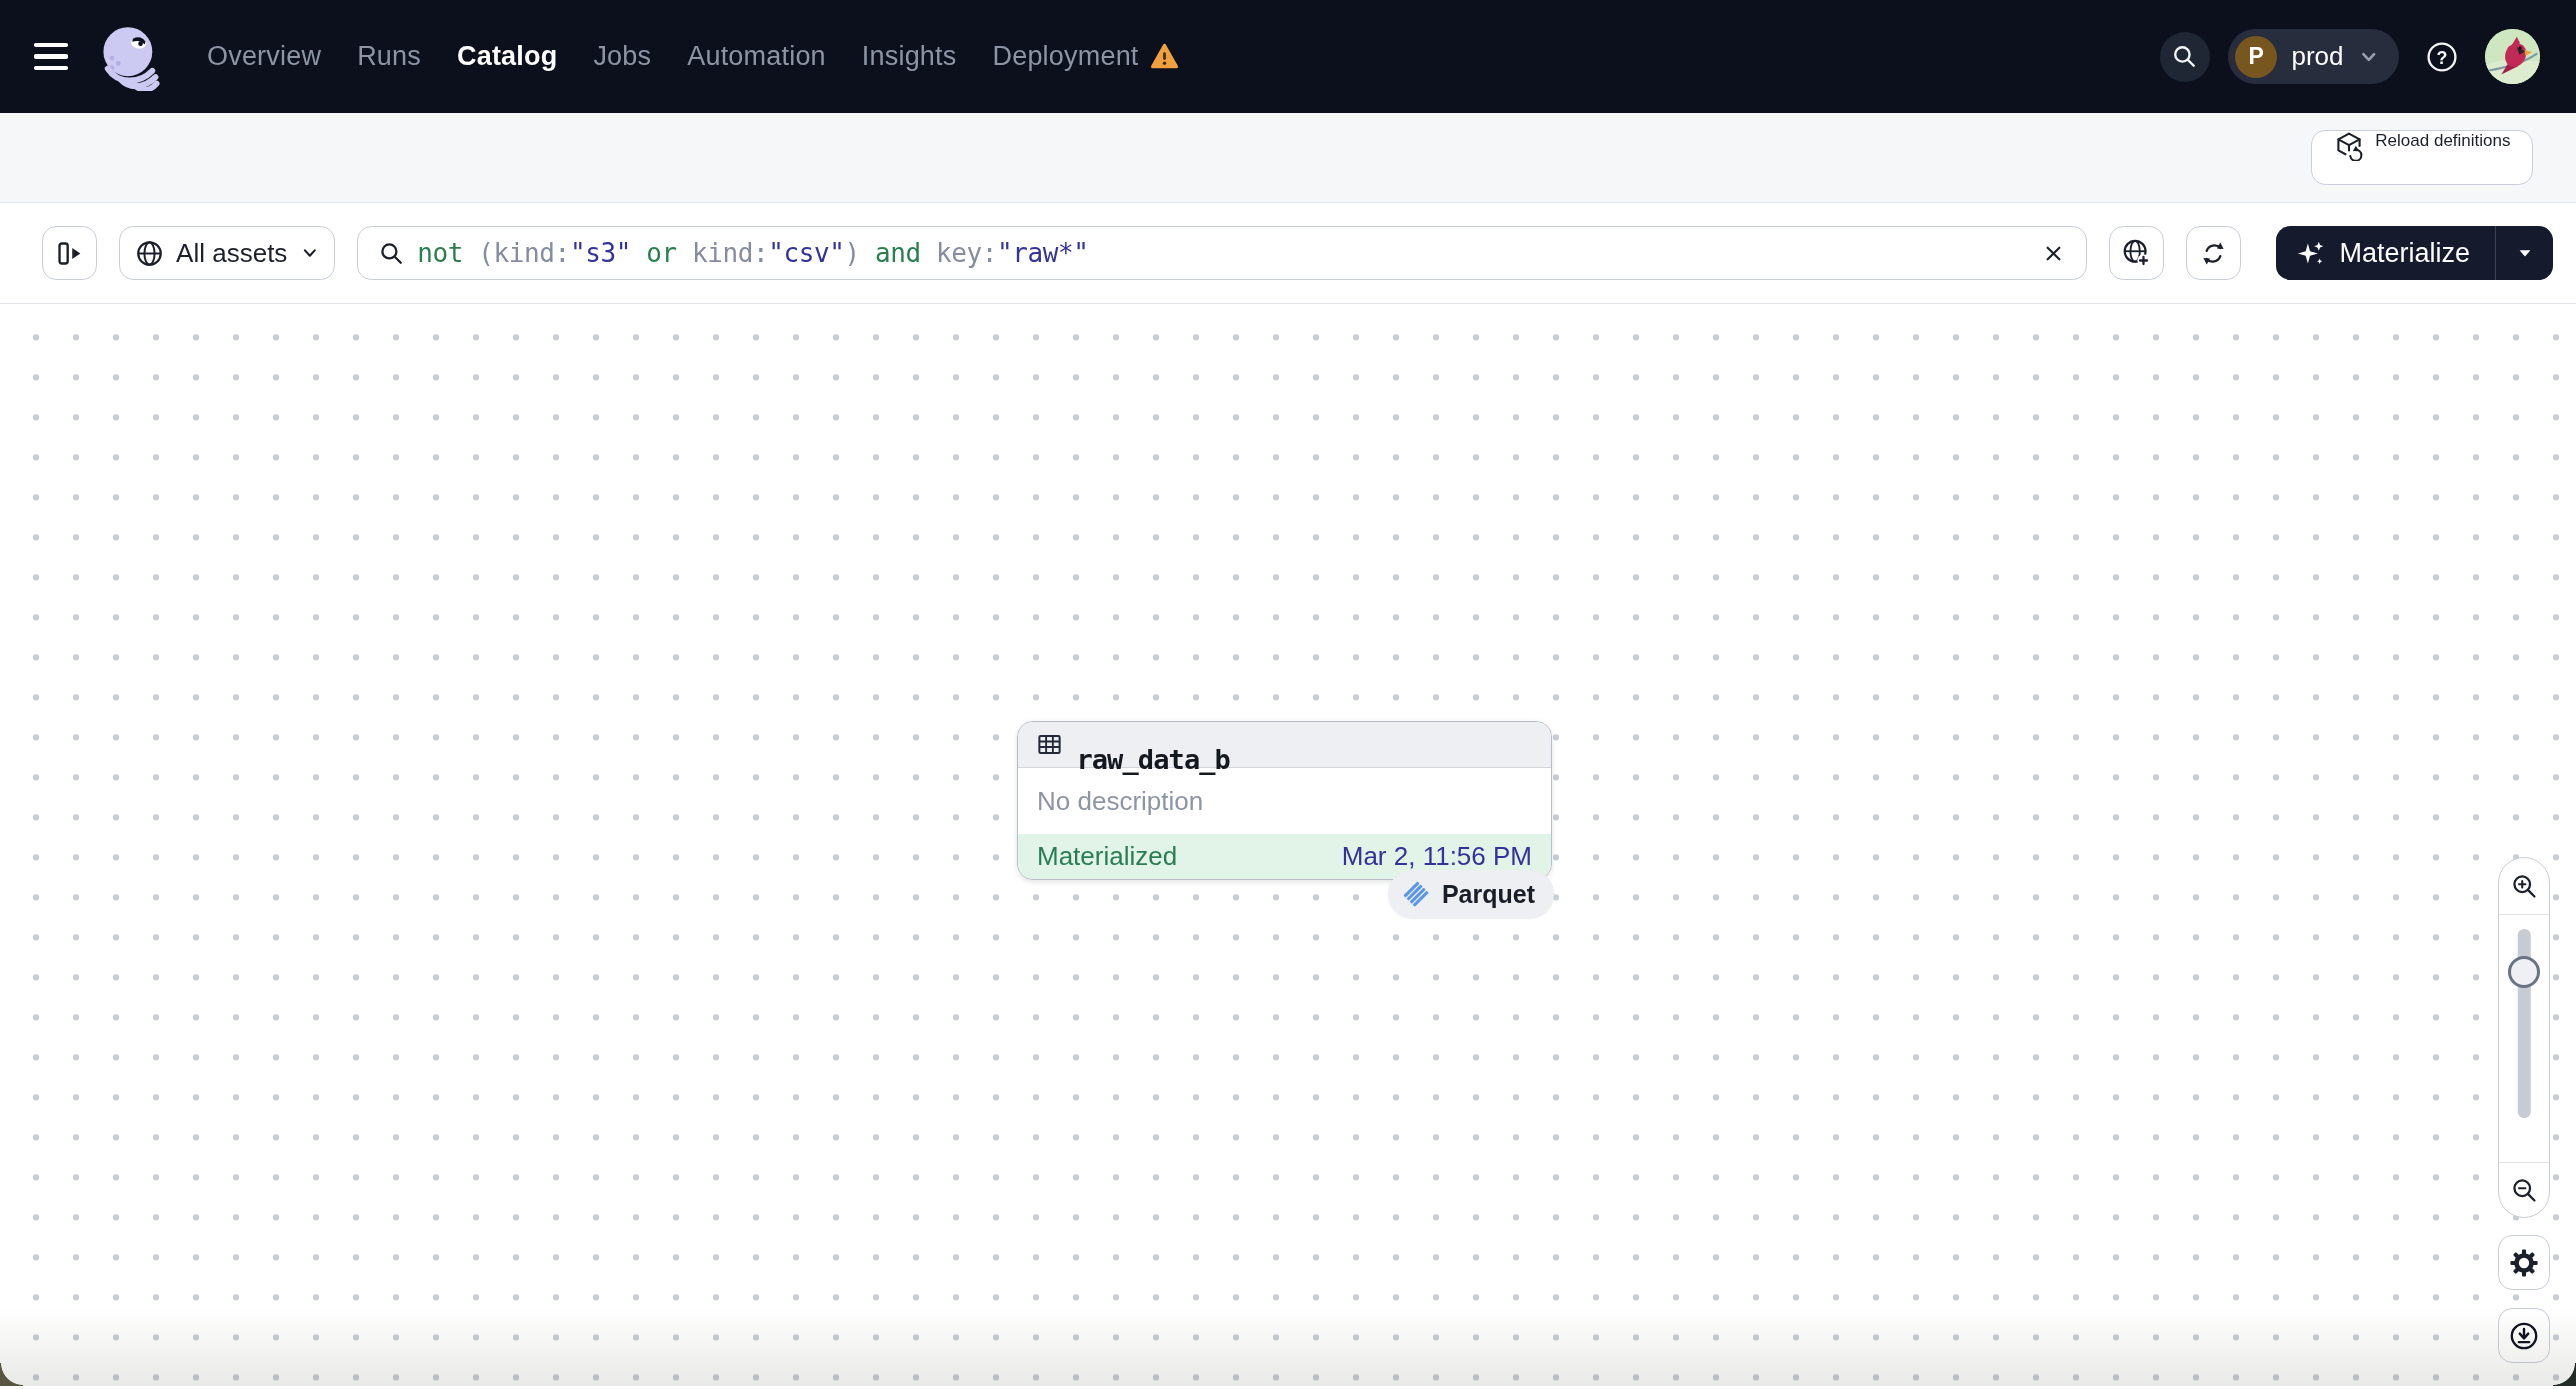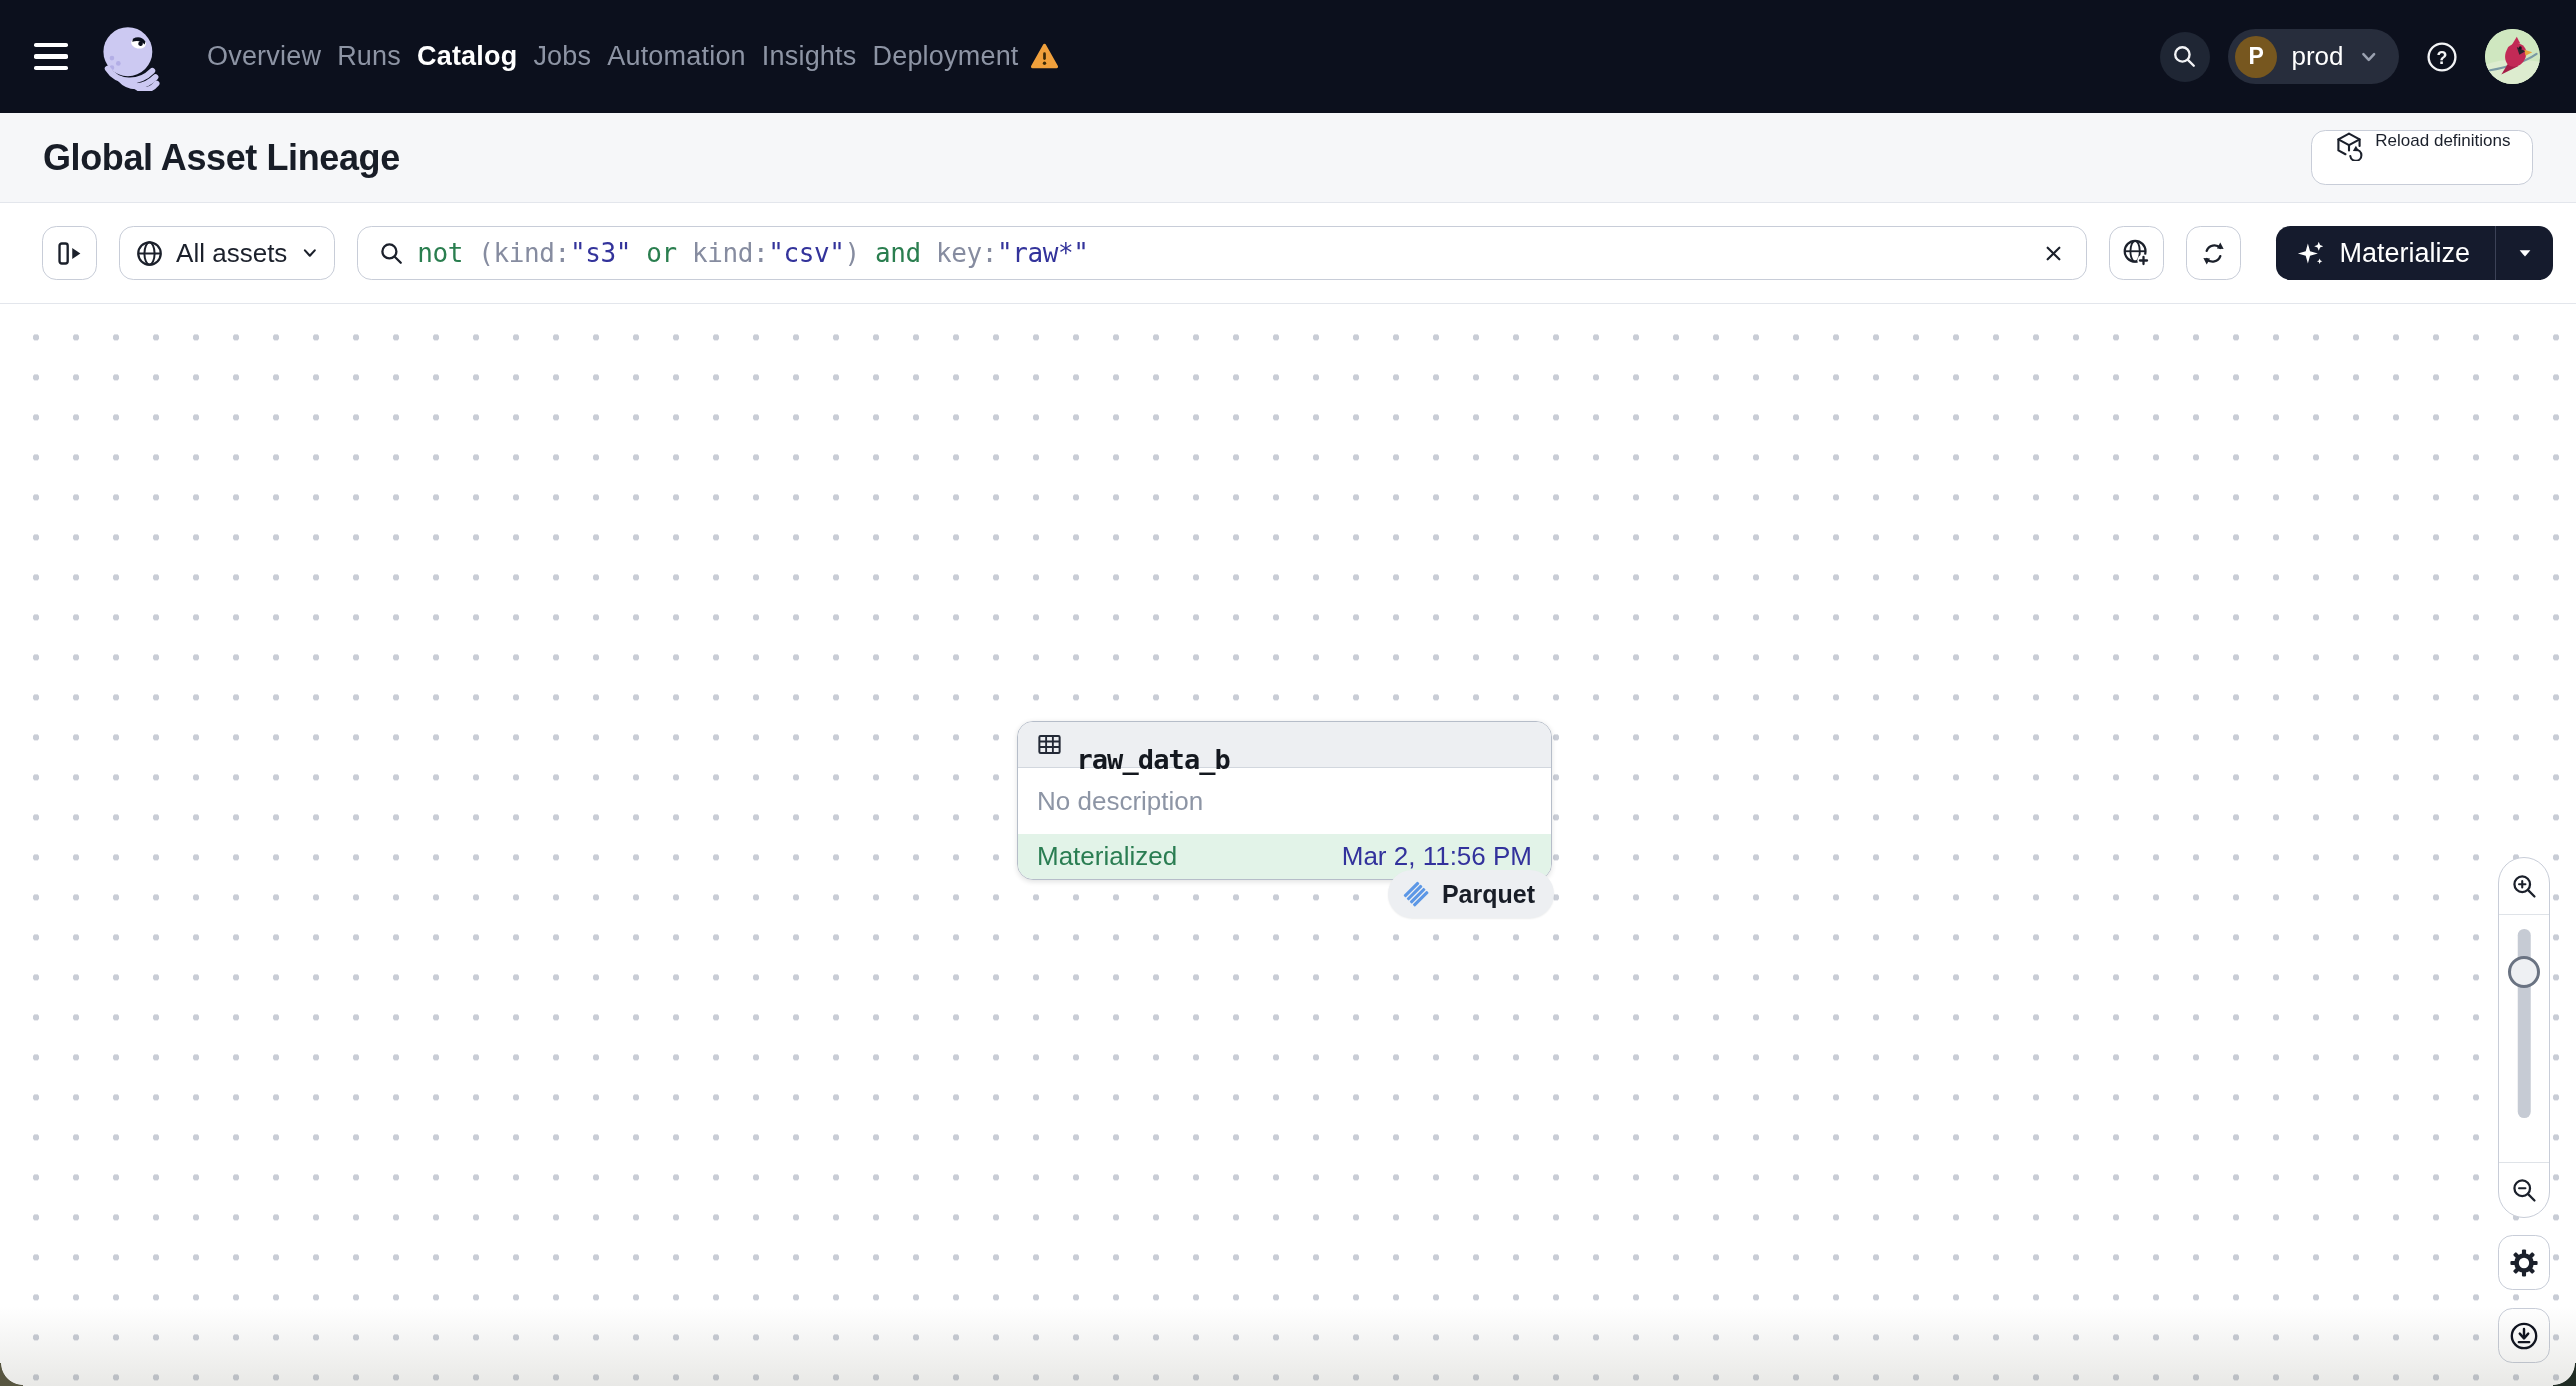--- a/index.html
+++ b/index.html
@@ -4,21 +4,21 @@
 <style>
   html,body{margin:0;padding:0;background:#3c3c2e;}
   .app{position:relative;width:2576px;height:1389px;background:#fff;overflow:hidden;
        font-family:"Liberation Sans",sans-serif;color:#1b202b;-webkit-font-smoothing:antialiased;}
 
   
   .topnav{height:113px;background:#0c101d;display:flex;align-items:center;padding:0 36px 0 34px;box-sizing:border-box;}
   .hamburger{width:39px;height:39px;background:none;border:none;cursor:pointer;display:flex;flex-direction:column;justify-content:center;gap:7.2px;padding:0;margin-right:23px;}
   .hamburger span{display:block;width:34px;height:4.5px;background:#fff;border-radius:1.8px;}
   .logo{width:68px;height:68px;margin-right:43px;display:flex;align-items:center;justify-content:center;}
-  .navlinks{display:flex;align-items:center;gap:16px;}
+  .navlinks{display:flex;align-items:center;gap:36px;}
   .navlink{font-size:27px;color:#8d94a4;text-decoration:none;font-weight:500;letter-spacing:0.2px;}
   .navlink.active{color:#fff;font-weight:700;}
   .deploy-wrap{display:flex;align-items:center;gap:12.5px;}
   .nav-right{margin-left:auto;display:flex;align-items:center;gap:18px;}
   .circle-btn{width:50px;height:50px;border-radius:50%;background:#1f2634;border:none;cursor:pointer;display:flex;align-items:center;justify-content:center;padding:0;}
   .env-pill{height:55px;background:#272d3c;border:none;border-radius:29px;display:flex;align-items:center;gap:14.3px;padding:0 19.7px 0 7.2px;cursor:pointer;}
   .env-initial{width:42px;height:42px;border-radius:50%;background:#77571f;color:#fff;font-size:23px;font-weight:600;display:flex;align-items:center;justify-content:center;}
   .env-name{color:#fff;font-size:26px;font-weight:500;}
   .avatar{width:55px;height:55px;border-radius:50%;overflow:hidden;border:none;padding:0;cursor:pointer;background:#cfe7c0;}
 
@@ -164,21 +164,20 @@
           <path d="M31 19 L37 9 L41 17 Z" fill="#c22a56"></path>
           <path d="M37 21 L47 26 L40 30 Z" fill="#2b2330"></path>
           <polygon points="46,24 55,27 47,31" fill="#e8a33d"></polygon>
           <circle cx="41" cy="22" r="1.8" fill="#18131c"></circle>
         </svg>
       </button>
     </div>
   </nav>
 
   <header class="pagehead">
-    <h1 class="page-title">Global Asset Lineage</h1>
     <button class="btn-outline reload-btn">
       <svg width="30" height="30" viewBox="0 0 34 34">
         <g fill="none" stroke="#1b202b" stroke-width="2.4" stroke-linejoin="round" stroke-linecap="round">
           <path d="M17 3 L29 9.5 L29 17 M17 3 L5 9.5 L5 22 L13 26.3"></path>
           <path d="M5 9.5 L17 16 L29 9.5"></path>
           <path d="M17 16 L17 22"></path>
           <path d="M18.5 28.5 A 6.3 6.3 0 1 0 24.8 21.2"></path>
         </g>
         <polygon points="24.8,16.8 28.6,23 21.4,22.6" fill="#1b202b"></polygon>
       </svg>

